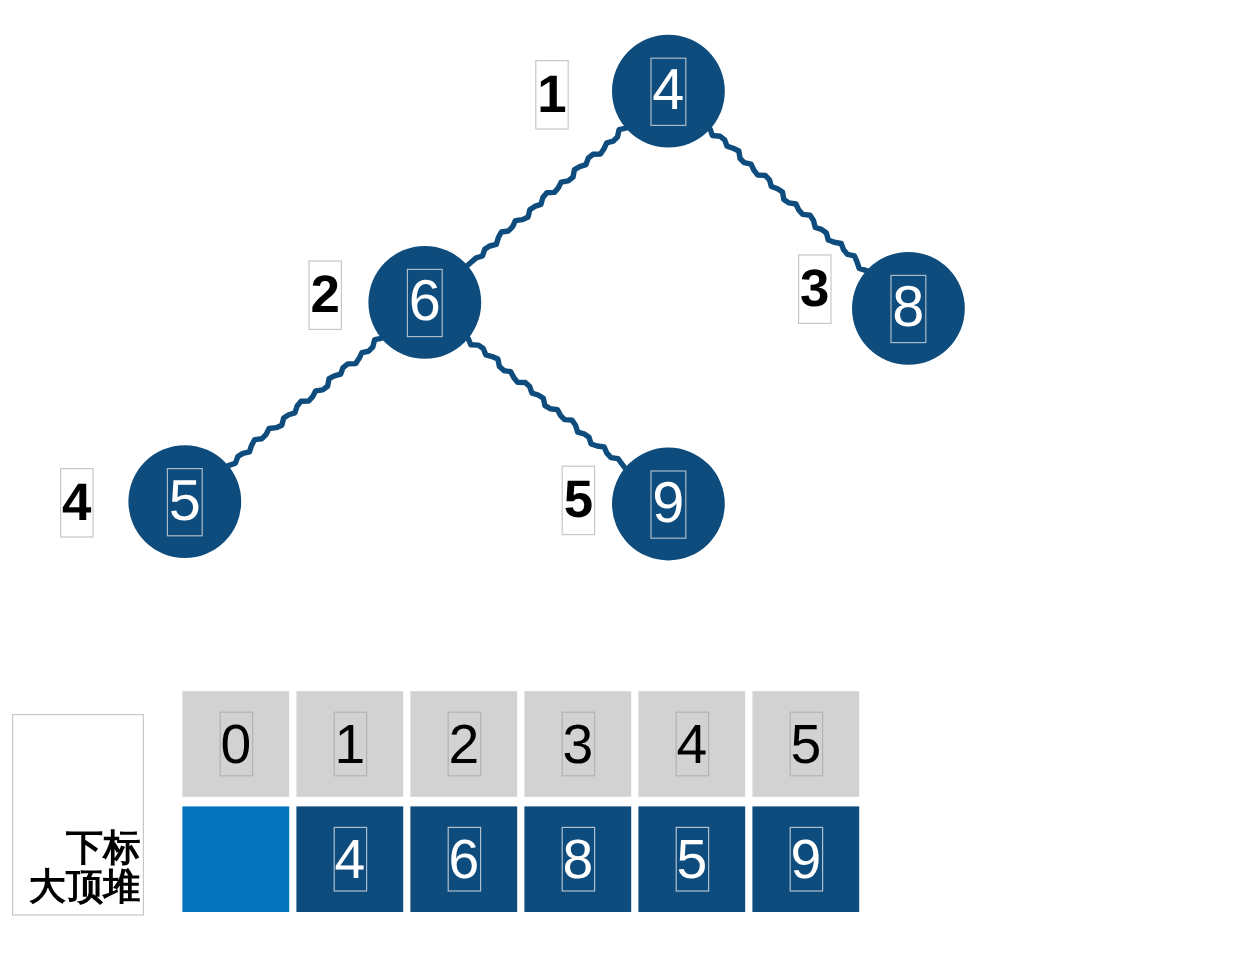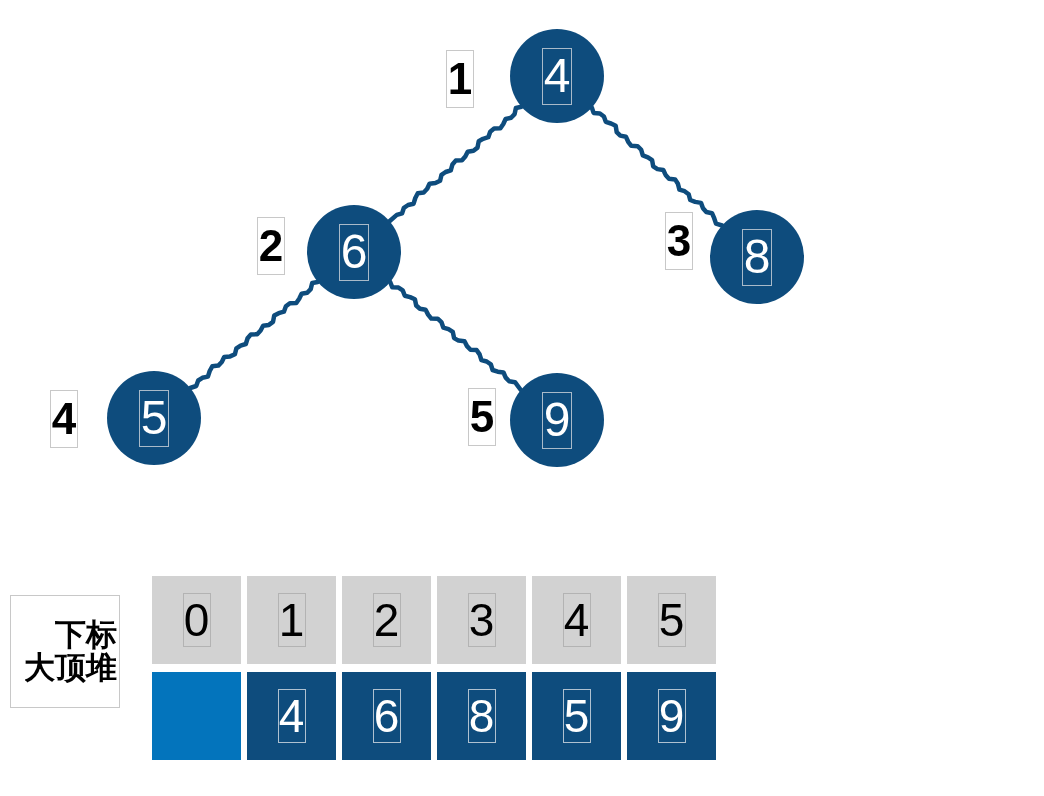--- a/index.html
+++ b/index.html
@@ -90,26 +90,26 @@
     border:1px solid #b3b3b3;
     color:var(--index-text);
   }
   .cell.heap .cellbox{
     border:1px solid rgba(205,214,222,0.85);
     color:var(--heap-text);
   }
   .row-label-box{
     position:absolute;
     left:10px;top:595px;
-    width:110px;height:113px;
+    width:110px;height:168px;
     background:#ffffff;
     border:1px solid #c8c8c8;
     display:flex;
     flex-direction:column;
-    justify-content:center;
+    justify-content:flex-end;
     padding:6px 2px 6px 2px;
   }
   .row-label{
     font-size:31px;
     font-weight:bold;
     color:#000000;
     text-align:right;
     line-height:1.05;
     white-space:nowrap;
   }

